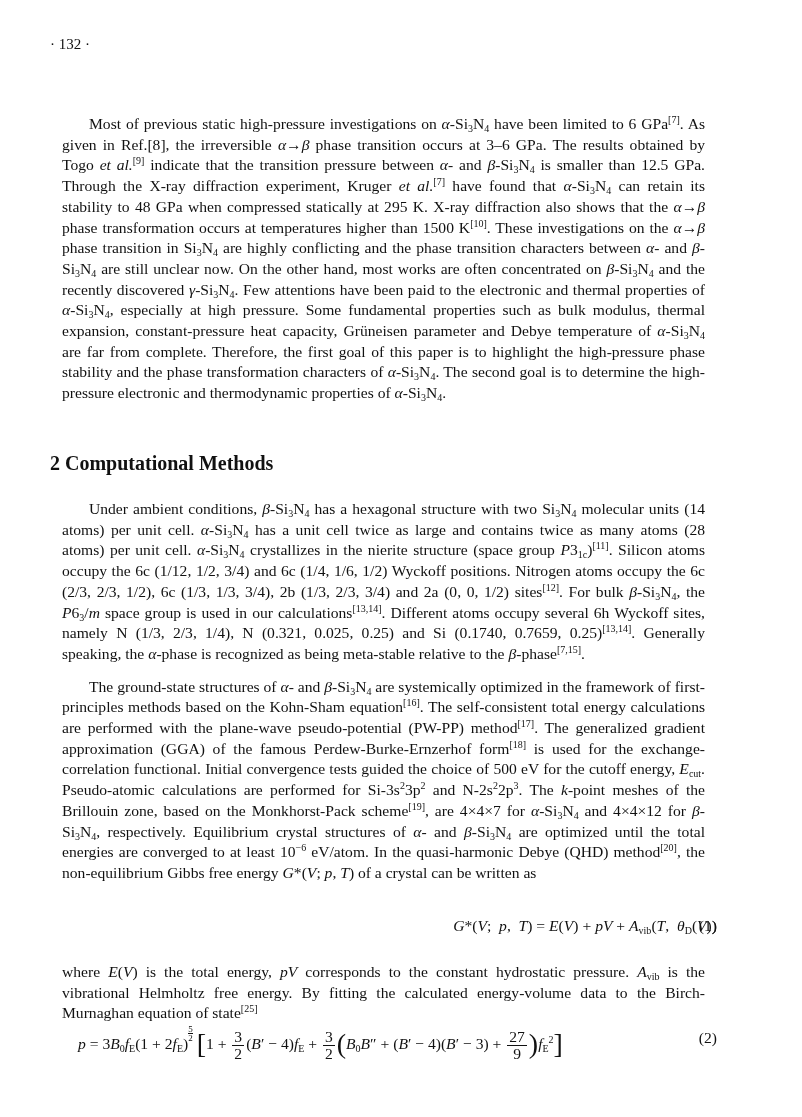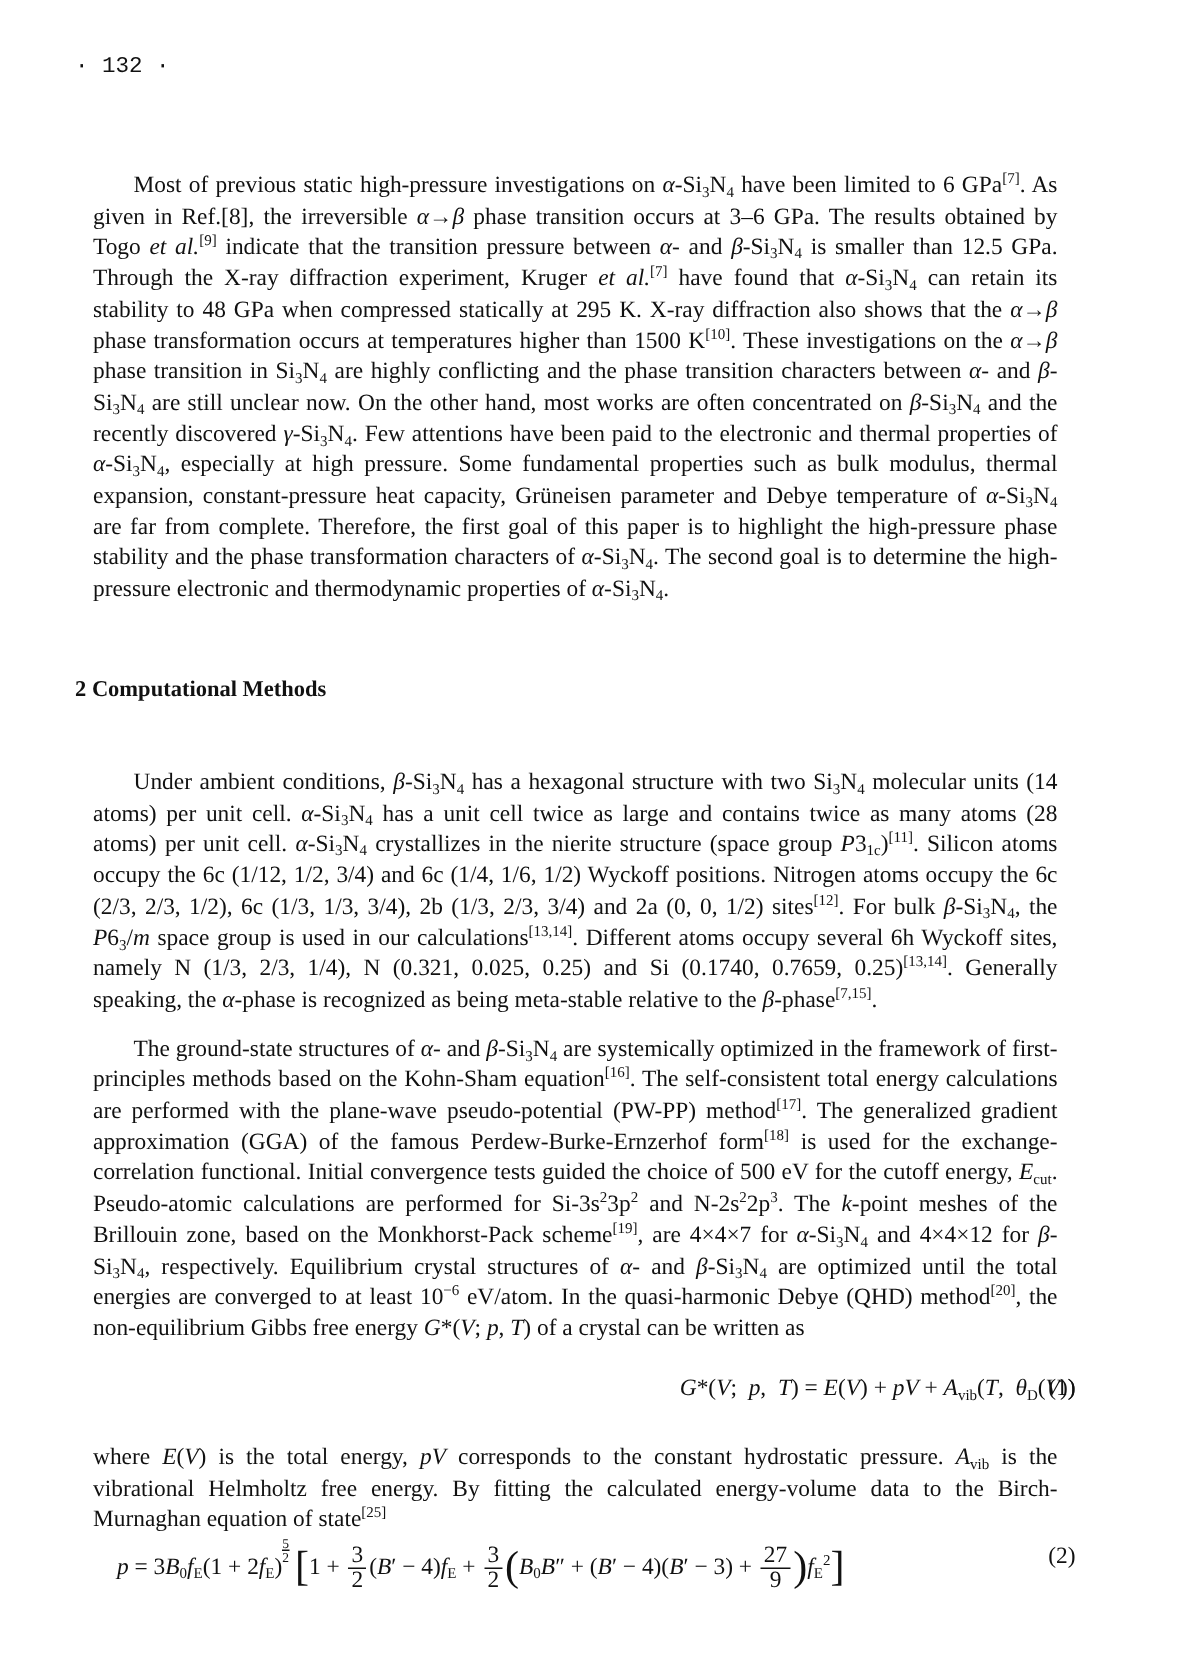--- a/index.html
+++ b/index.html
@@ -1,22 +1,22 @@
 <!DOCTYPE html>
 <html><head>
 <meta charset="utf-8">
 <style>
   html, body { margin:0; padding:0; background:#ffffff; }
   body { width:802px; height:1117px; position:relative; overflow:hidden;
          font-family:"DejaVu Serif","Liberation Serif",serif; color:#111; }
-  .page-num { position:absolute; left:50px; top:36px; font-size:15px; font-family:Liberation Mono, monospace; }
+  .page-num { position:absolute; left:50px; top:36px; font-size:15px; font-family:Liberation Serif, serif; }
   .col { position:absolute; left:50px; width:667px; font-family:"Liberation Serif",serif; font-size:15.6px; line-height:20.7px; text-align:justify; }
   .p1 { top:102px; }
-  .h2 { position:absolute; left:50px; top:452px; font-family:"Liberation Serif",serif; font-weight:bold; font-size:15px; }
-  .p2 { top:500px; }
+  .h2 { position:absolute; left:50px; top:452px; font-family:"Liberation Serif",serif; font-weight:bold; font-size:20px; }
+  .p2 { top:487px; }
   p { margin:12px; text-indent:27px; }
   p.noindent { text-indent:0; }
   i { font-style:italic; }
   sup { font-size:10px; line-height:0; vertical-align:6px; }
   sub { font-size:10px; line-height:0; vertical-align:-3px; }
   .eq { position:absolute; left:50px; width:667px; font-family:"Liberation Serif",serif; font-size:15.6px; }
   .eq .body { position:absolute; left:16px; right:0; text-align:right; }
   .eq .num { position:absolute; right:0; }
   .eq1 { top:917px; height:22px; }
   .p3 { top:950px; }

